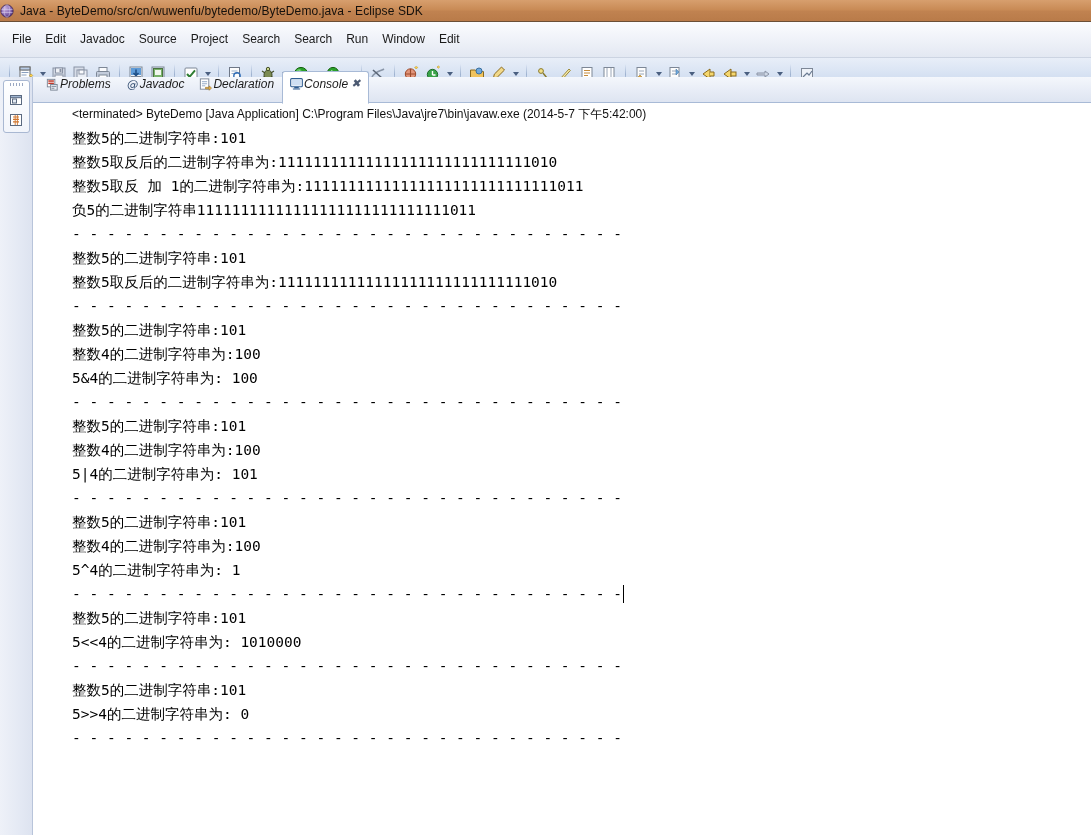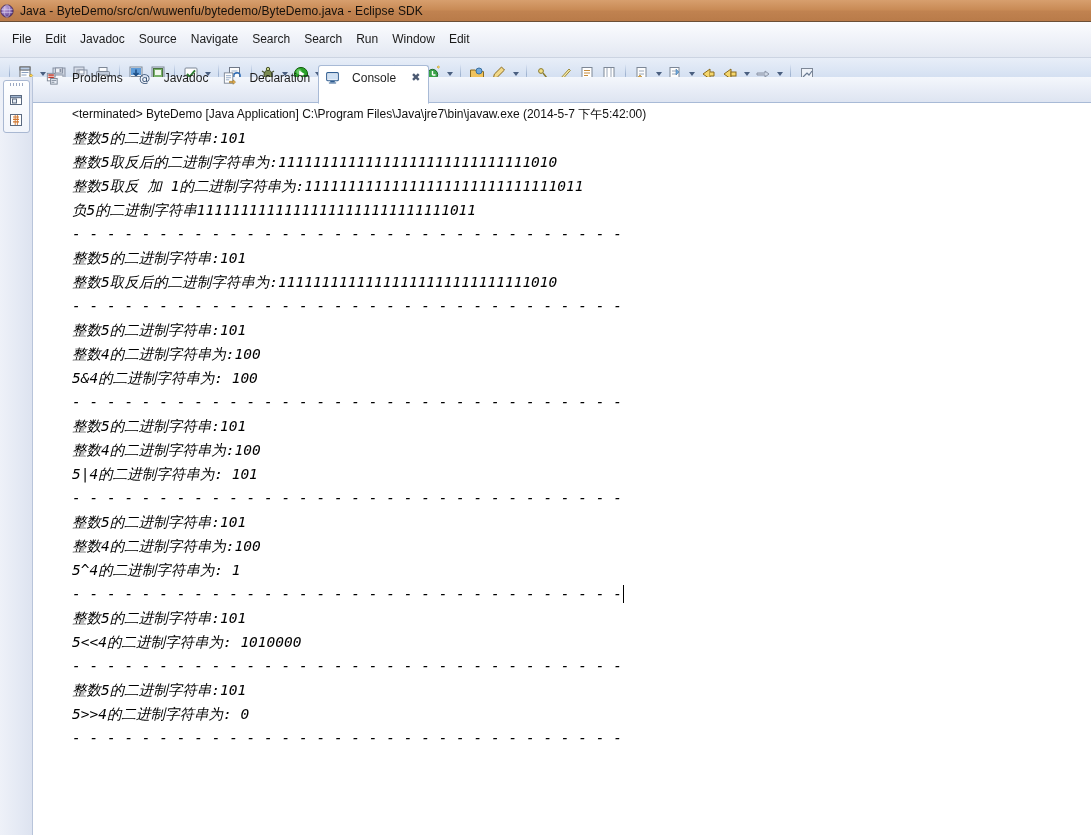--- a/index.html
+++ b/index.html
@@ -167,28 +167,29 @@
   .tabstrip::after {
     content: "";
     position: absolute;
     left: 0; right: 0; bottom: 0;
     height: 1px;
     background: #a8bad6;
   }
   .vtab {
     display: flex;
     align-items: center;
-    gap: 12px;
+    gap: 0;
     height: 22px;
-    padding: 0 8px 14px 6px;
+    padding: 0 8px 8px 6px;
     font-size: 12px;
     color: #1d1d1d;
     white-space: nowrap;
     cursor: default;
     position: relative;
+    font-style: italic;
   }
   .vtab.active {
     background: #ffffff;
     border: 1px solid #a8bad6;
     border-bottom: 1px solid #ffffff;
     border-radius: 3px 3px 0 0;
     height: 23px;
     z-index: 2;
     margin-bottom: -1px;
   }
@@ -216,21 +217,20 @@
     padding: 3px 0 3px 8px;
     white-space: nowrap;
   }
   .console-out {
     font-family: "DejaVu Sans Mono", "Liberation Mono", monospace;
     font-size: 14.5px;
     line-height: 24px;
     color: #000;
     padding: 0 0 0 8px;
     white-space: pre;
-    font-style: italic;
   }
   .console-out .ln { height: 24px; white-space: pre; }
   .caret {
     display: inline-block;
     width: 0;
     border-left: 1px solid #000;
     height: 18px;
     vertical-align: -4px;
     margin-left: 1px;
   }
@@ -254,21 +254,21 @@
       <ellipse cx="8" cy="8" rx="3.3" ry="7" fill="none" stroke="#d8ccea" stroke-width="0.9" opacity="0.8"></ellipse>
     </svg>
     <span class="tb-text">Java - ByteDemo/src/cn/wuwenfu/bytedemo/ByteDemo.java - Eclipse SDK</span>
   </div>
 
   <div class="menubar">
     <div class="menu-item">File</div>
     <div class="menu-item">Edit</div>
     <div class="menu-item">Javadoc</div>
     <div class="menu-item">Source</div>
-    <div class="menu-item">Navigate</div>
+    <div class="menu-item">Project</div>
     <div class="menu-item">Search</div>
     <div class="menu-item">Search</div>
     <div class="menu-item">Run</div>
     <div class="menu-item">Window</div>
     <div class="menu-item">Edit</div>
   </div>
 
   <div class="toolbar">
 
     <div class="tb-sep"></div>

